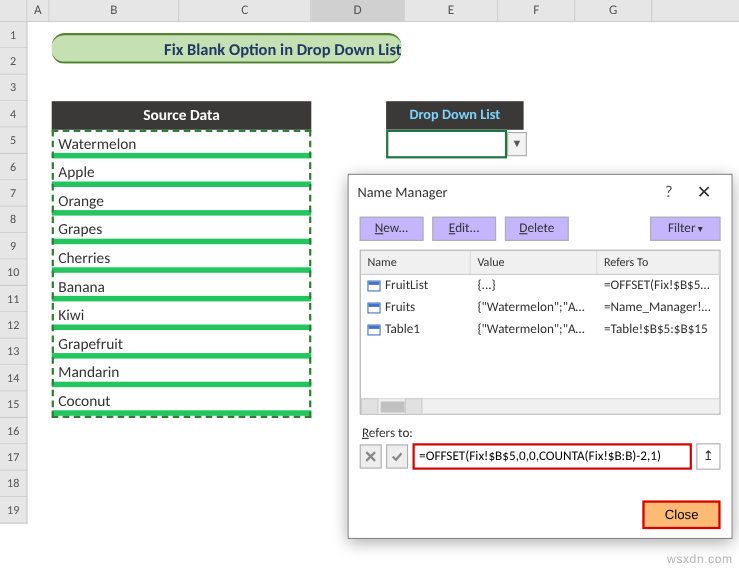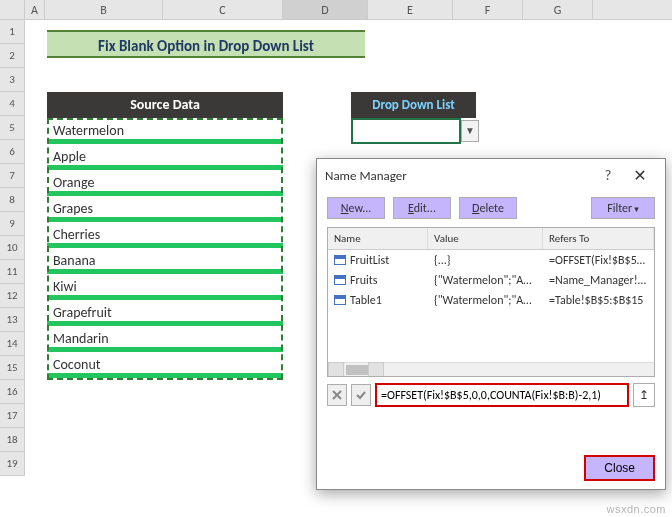--- a/index.html
+++ b/index.html
@@ -56,25 +56,26 @@
     line-height: 24px;
   }
   
   .title-banner {
     position: absolute;
     left: 47px; top: 30px;
     width: 318px; height: 28px;
     background: #c5e0b3;
     border-top: 2px solid #548235;
     border-bottom: 2px solid #548235;
-    text-align: center;
+    text-align: right;
     font-weight: bold;
     font-size: 15px;
     color: #203864;
     line-height: 28px;
+    border-radius: 12px;
   }
   
   .src-header {
     position: absolute;
     left: 47px; top: 92px;
     width: 236px; height: 26px;
     background: #3b3838;
     color: #fff;
     font-weight: bold;
     text-align: center;
@@ -229,21 +230,21 @@
   }
   .pick-btn {
     width: 22px; height: 24px; border:1px solid #adadad; background:#fff;
     text-align:center; line-height:22px; font-size:12px;
   }
   .dlg-footer {
     position:absolute; bottom:8px; right:10px;
   }
   .close-btn {
     border: 2px solid #d40000;
-    background:#c4b5fd;
+    background:#fdba74;
     padding: 4px 18px;
     font-size: 12px;
     margin-top: 39px;
   }
   .watermark {
     position:absolute; right:6px; bottom:2px;
     font-size:11px; color:#b5b5b5; letter-spacing:0.5px;
     font-family: Arial, sans-serif;
   }
 </style>
@@ -387,20 +388,21 @@
               <span>Table1</span>
             </div>
             <div class="lr-cell c-value">{"Watermelon";"Ap...</div>
             <div class="lr-cell c-ref">=Table!$B$5:$B$15</div>
           </div>
         </div>
       <div class="scroll-h">
           <div class="scroll-thumb"></div>
         </div>
     </div>
+    <div class="refers-label"><u>R</u><span>efers to:</span></div>
     <div class="refers-row">
       <div class="mini-btn">
         <svg viewBox="0 0 12 12">
             <path d="M2 2 L10 10 M10 2 L2 10" stroke="#888" stroke-width="2" fill="none"></path>
           </svg>
       </div>
       <div class="mini-btn">
         <svg viewBox="0 0 12 12">
             <path d="M2 6 L5 9 L10 3" stroke="#888" stroke-width="2" fill="none"></path>
           </svg>

